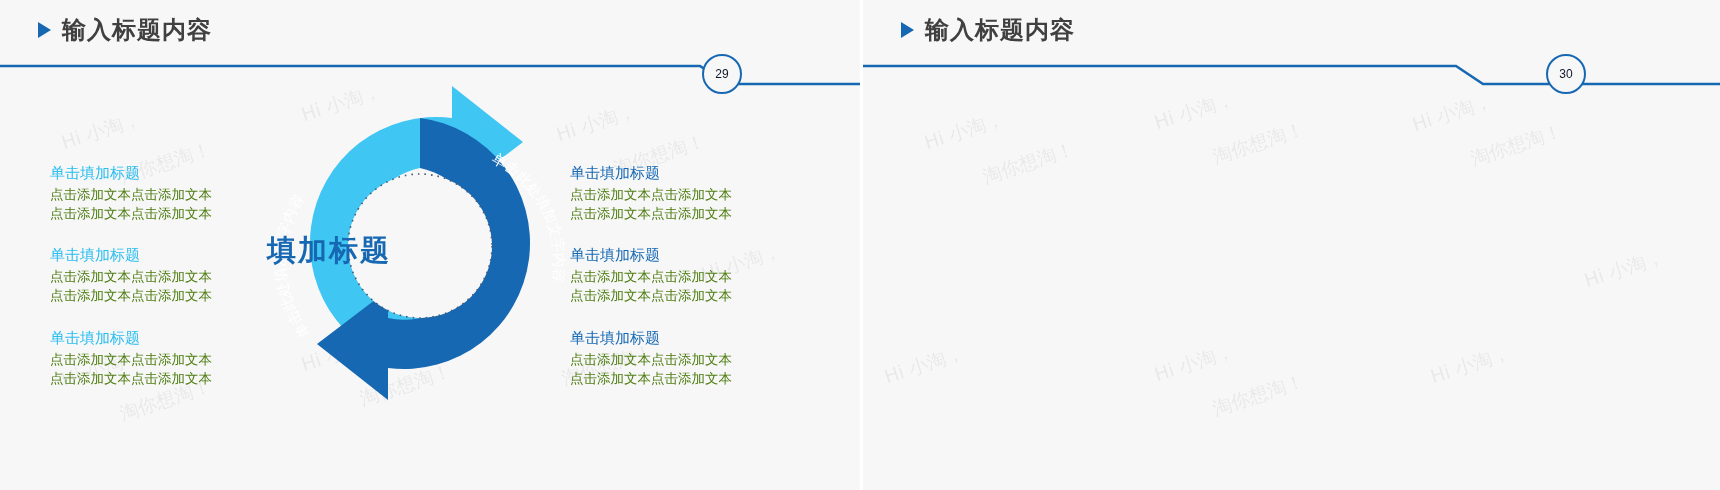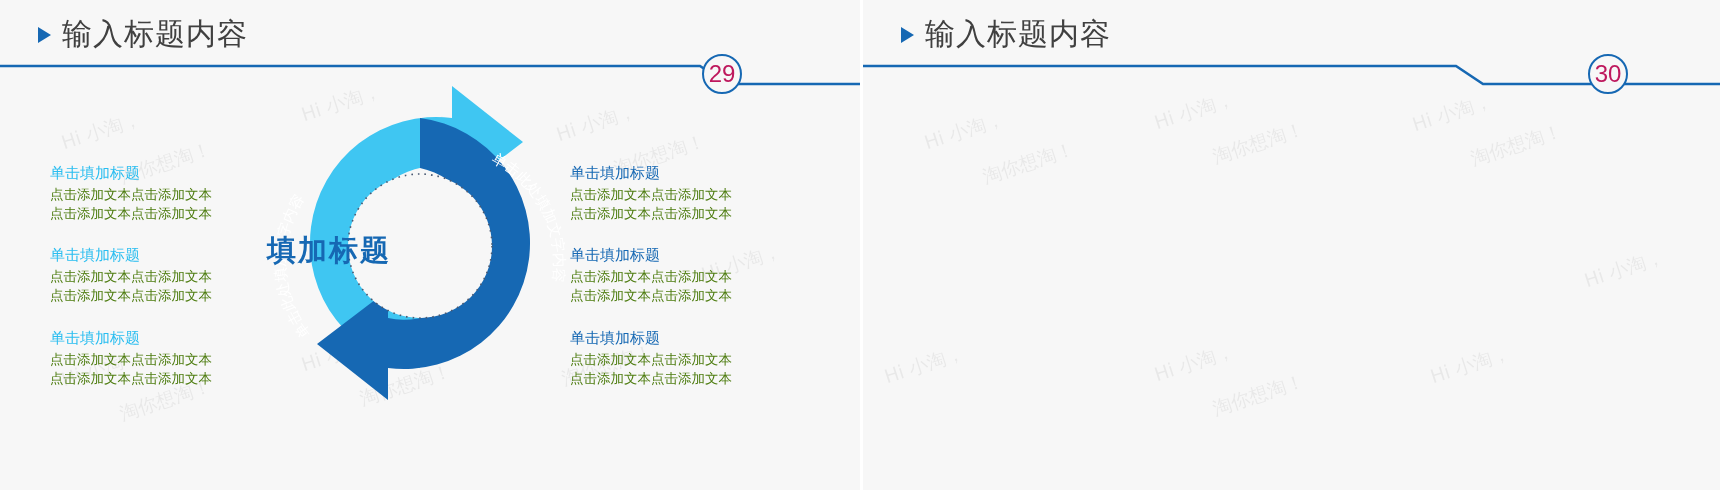--- a/index.html
+++ b/index.html
@@ -9,26 +9,26 @@
     font-family:"Liberation Sans","DejaVu Sans",sans-serif;
     overflow:hidden;
   }
   .deck{position:relative;width:1720px;height:490px;display:flex;}
   .slide{position:relative;width:860px;height:490px;background:#f7f7f7;overflow:hidden;}
   .slide.right{border-left:3px solid #ffffff;width:857px;}
 
   
   .hdr{position:absolute;top:14px;left:38px;display:flex;align-items:center;gap:11px;}
   .tri{width:0;height:0;border-left:13px solid #1668b3;border-top:8px solid transparent;border-bottom:8px solid transparent;}
-  .hdr-title{font-size:30px;font-weight:normal;color:#404040;letter-spacing:1px;white-space:nowrap;}
+  .hdr-title{font-size:24px;font-weight:bold;color:#404040;letter-spacing:1px;white-space:nowrap;}
 
   .rule{position:absolute;left:0;top:55px;width:860px;height:34px;}
   .pagebadge{position:absolute;width:36px;height:36px;border-radius:50%;background:#f7f7f7;
     border:2.5px solid #1668b3;display:flex;align-items:center;justify-content:center;
-    font-size:24px;color:#be185d;top:54px;}
+    font-size:12px;color:#0f172a;top:54px;}
   .slide .pagebadge{left:702px;}
 
   
   .wm{position:absolute;color:#000;opacity:.055;font-size:19px;white-space:nowrap;
      transform:rotate(-18deg);pointer-events:none;font-family:"DejaVu Sans",sans-serif;}
 
   
   .txtblk{position:absolute;}
   .txtblk .h{font-size:15px;font-weight:normal;line-height:1.35;margin-bottom:2px;}
   .txtblk .p{font-size:13.5px;color:#4d7c0f;line-height:1.42;white-space:nowrap;}
@@ -165,18 +165,18 @@
 
     <div class="hdr">
       <span class="tri"></span>
       <span class="hdr-title">输入标题内容</span>
     </div>
 
     <svg class="rule" width="857" height="34">
       <polyline points="0,11 593,11 620,29 857,29" fill="none" stroke="#1668b3" stroke-width="2.6"></polyline>
     </svg>
 
-    <div class="pagebadge" style="left:725px;align-items:center;">
+    <div class="pagebadge" style="left:683px;align-items:center;">
       <span>30</span>
     </div>
 
   </div>
 </div>
 
 </body></html>

